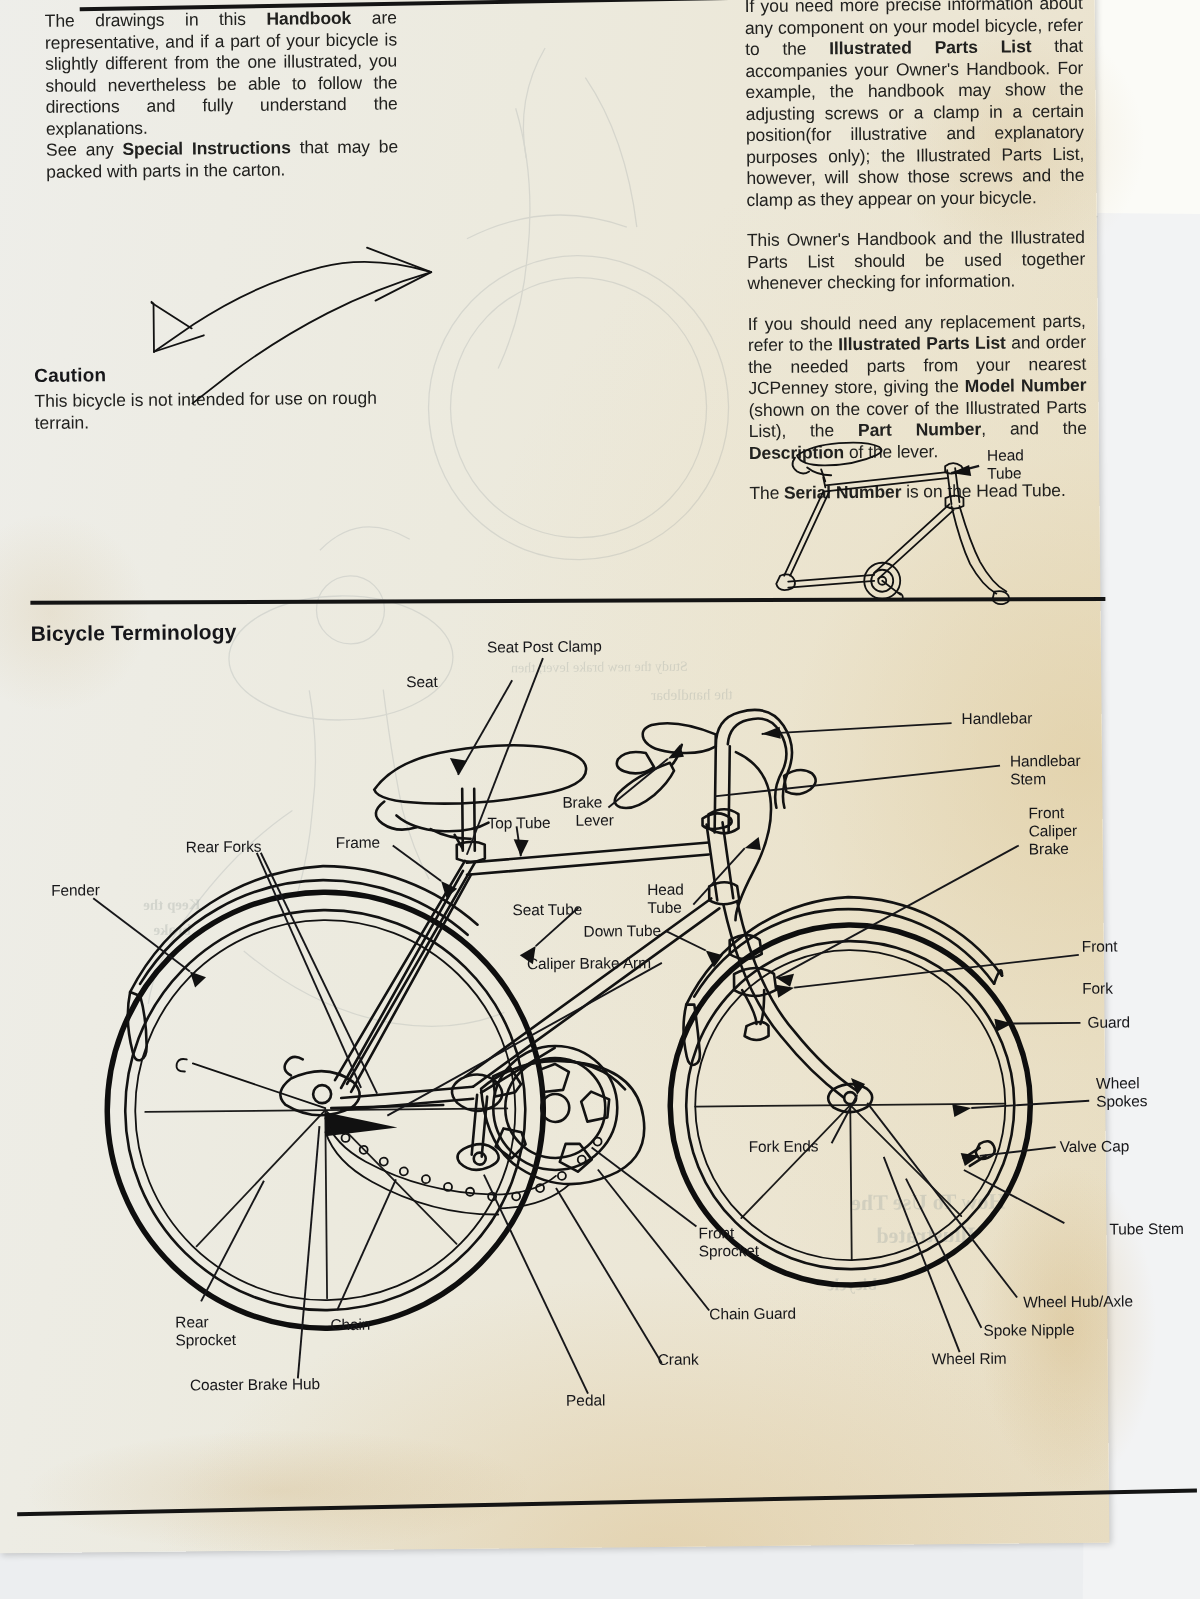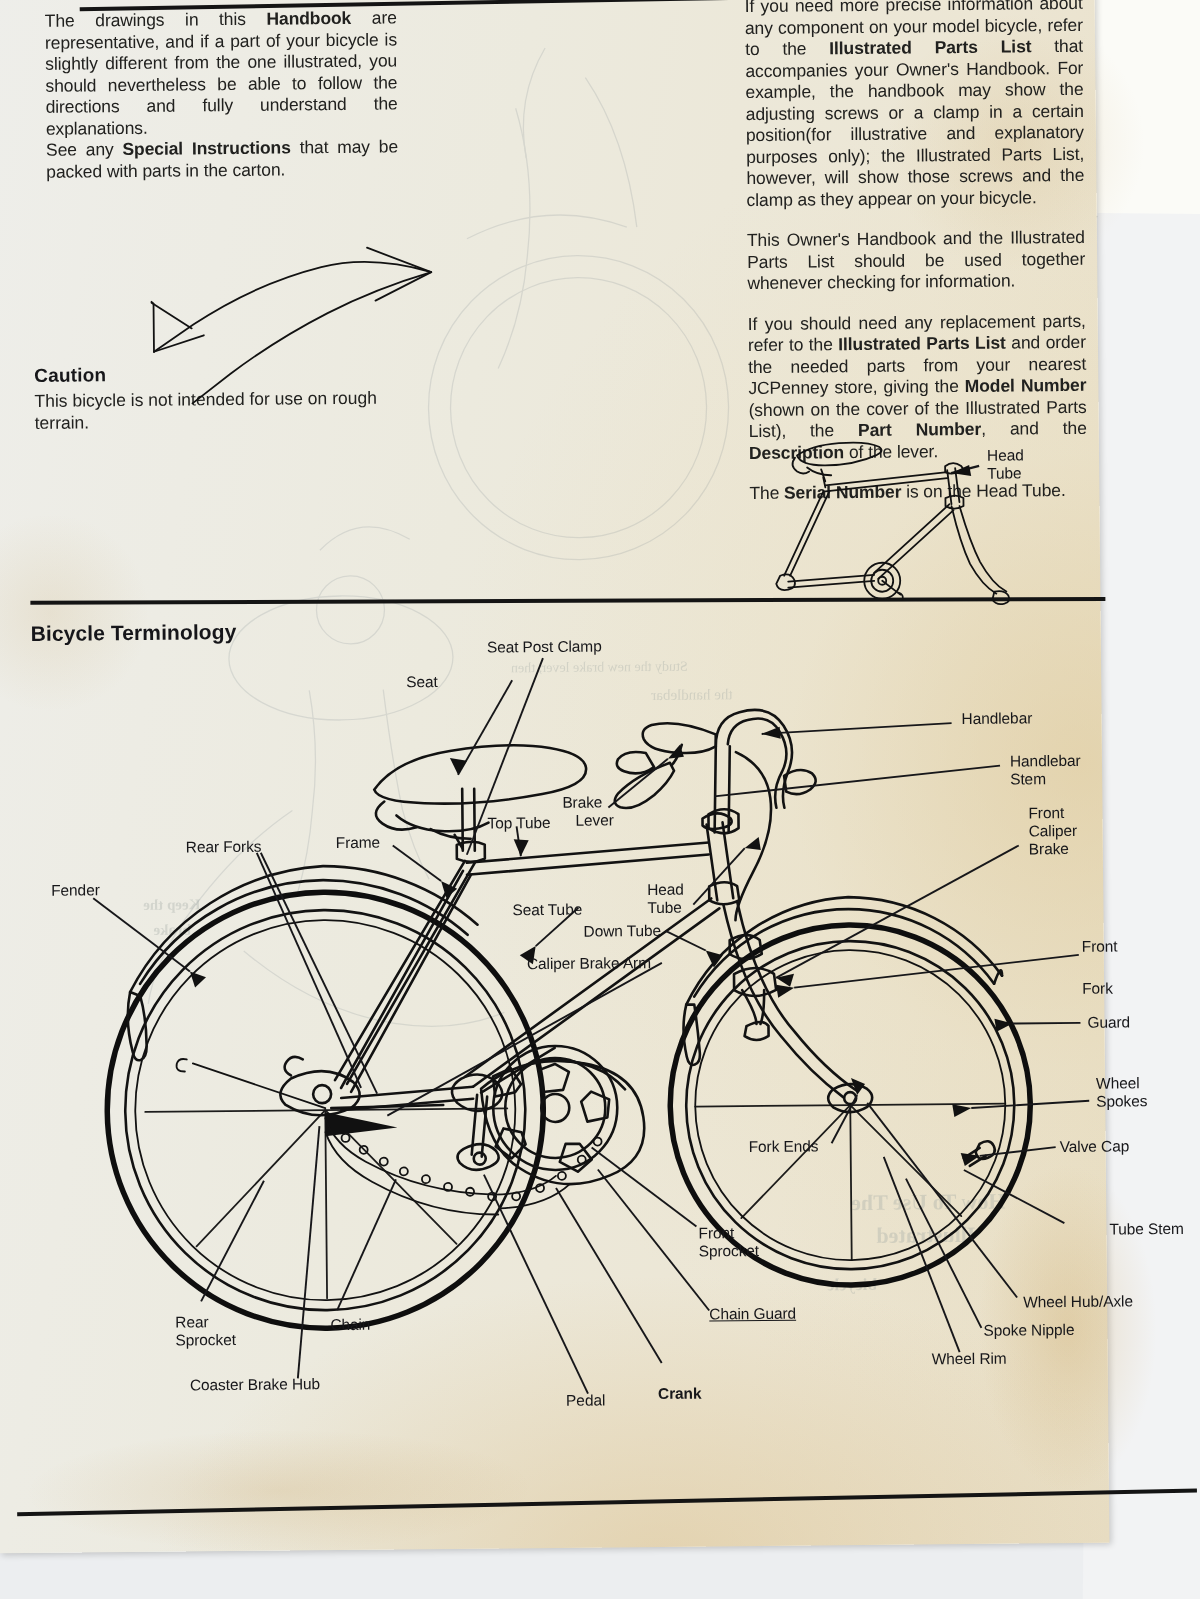--- a/index.html
+++ b/index.html
@@ -519,22 +519,22 @@
     <div class="lbl" style="left:1101px;top:1110px;">Spokes</div>
     <div class="lbl" style="left:1064px;top:1155px;text-align:center;">Valve Cap</div>
     <div class="lbl" style="left:1073px;top:1238px;margin-left:40px;">Tube Stem</div>
     <div class="lbl" style="left:1026px;top:1310px;">Wheel Hub/Axle</div>
     <div class="lbl" style="left:986px;top:1338px;">Spoke Nipple</div>
     <div class="lbl" style="left:934px;top:1366px;">Wheel Rim</div>
 
     <div class="lbl" style="left:753px;top:1152px;">Fork Ends</div>
     <div class="lbl" style="left:702px;top:1238px;">Front</div>
     <div class="lbl" style="left:702px;top:1256px;">Sprocket</div>
-    <div class="lbl" style="left:712px;top:1319px;text-decoration:underline;">Chain Guard</div>
-    <div class="lbl" style="left:660px;top:1398px;font-weight:bold;">Crank</div>
+    <div class="lbl" style="left:712px;top:1319px;">Chain Guard</div>
+    <div class="lbl" style="left:660px;top:1364px;">Crank</div>
     <div class="lbl" style="left:568px;top:1404px;">Pedal</div>
     <div class="lbl" style="left:333px;top:1326px;">Chain</div>
     <div class="lbl" style="left:178px;top:1322px;">Rear</div>
     <div class="lbl" style="left:178px;top:1340px;">Sprocket</div>
     <div class="lbl" style="left:192px;top:1385px;">Coaster Brake Hub</div>
 
    </div>
   </div>
 </div>
 

